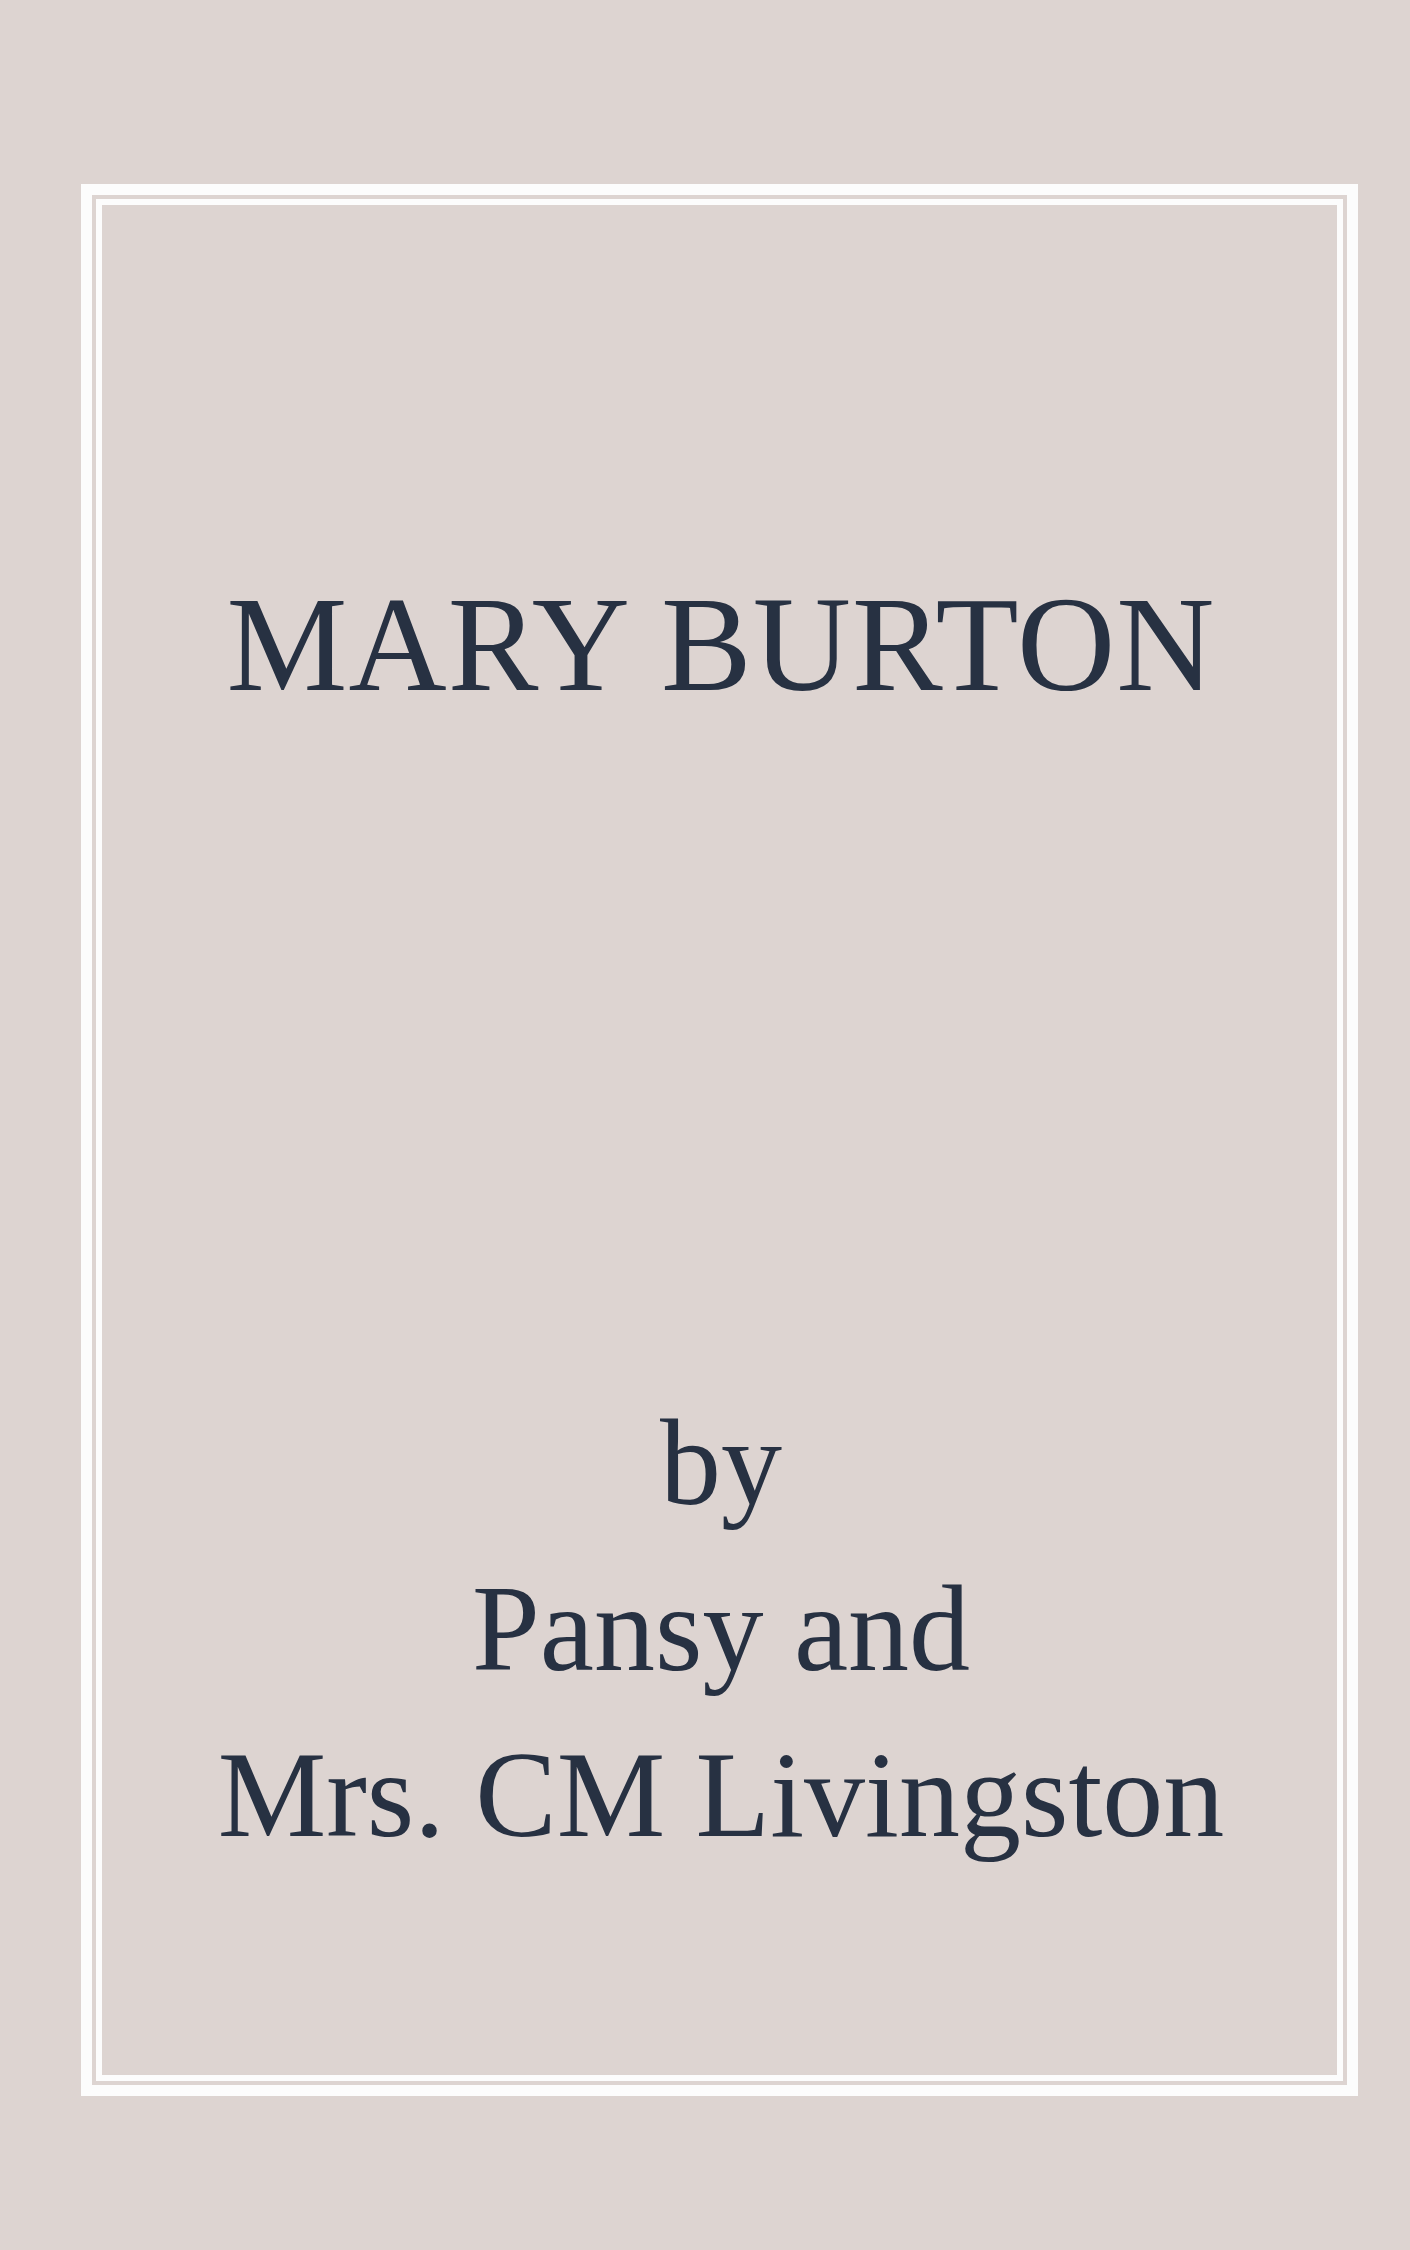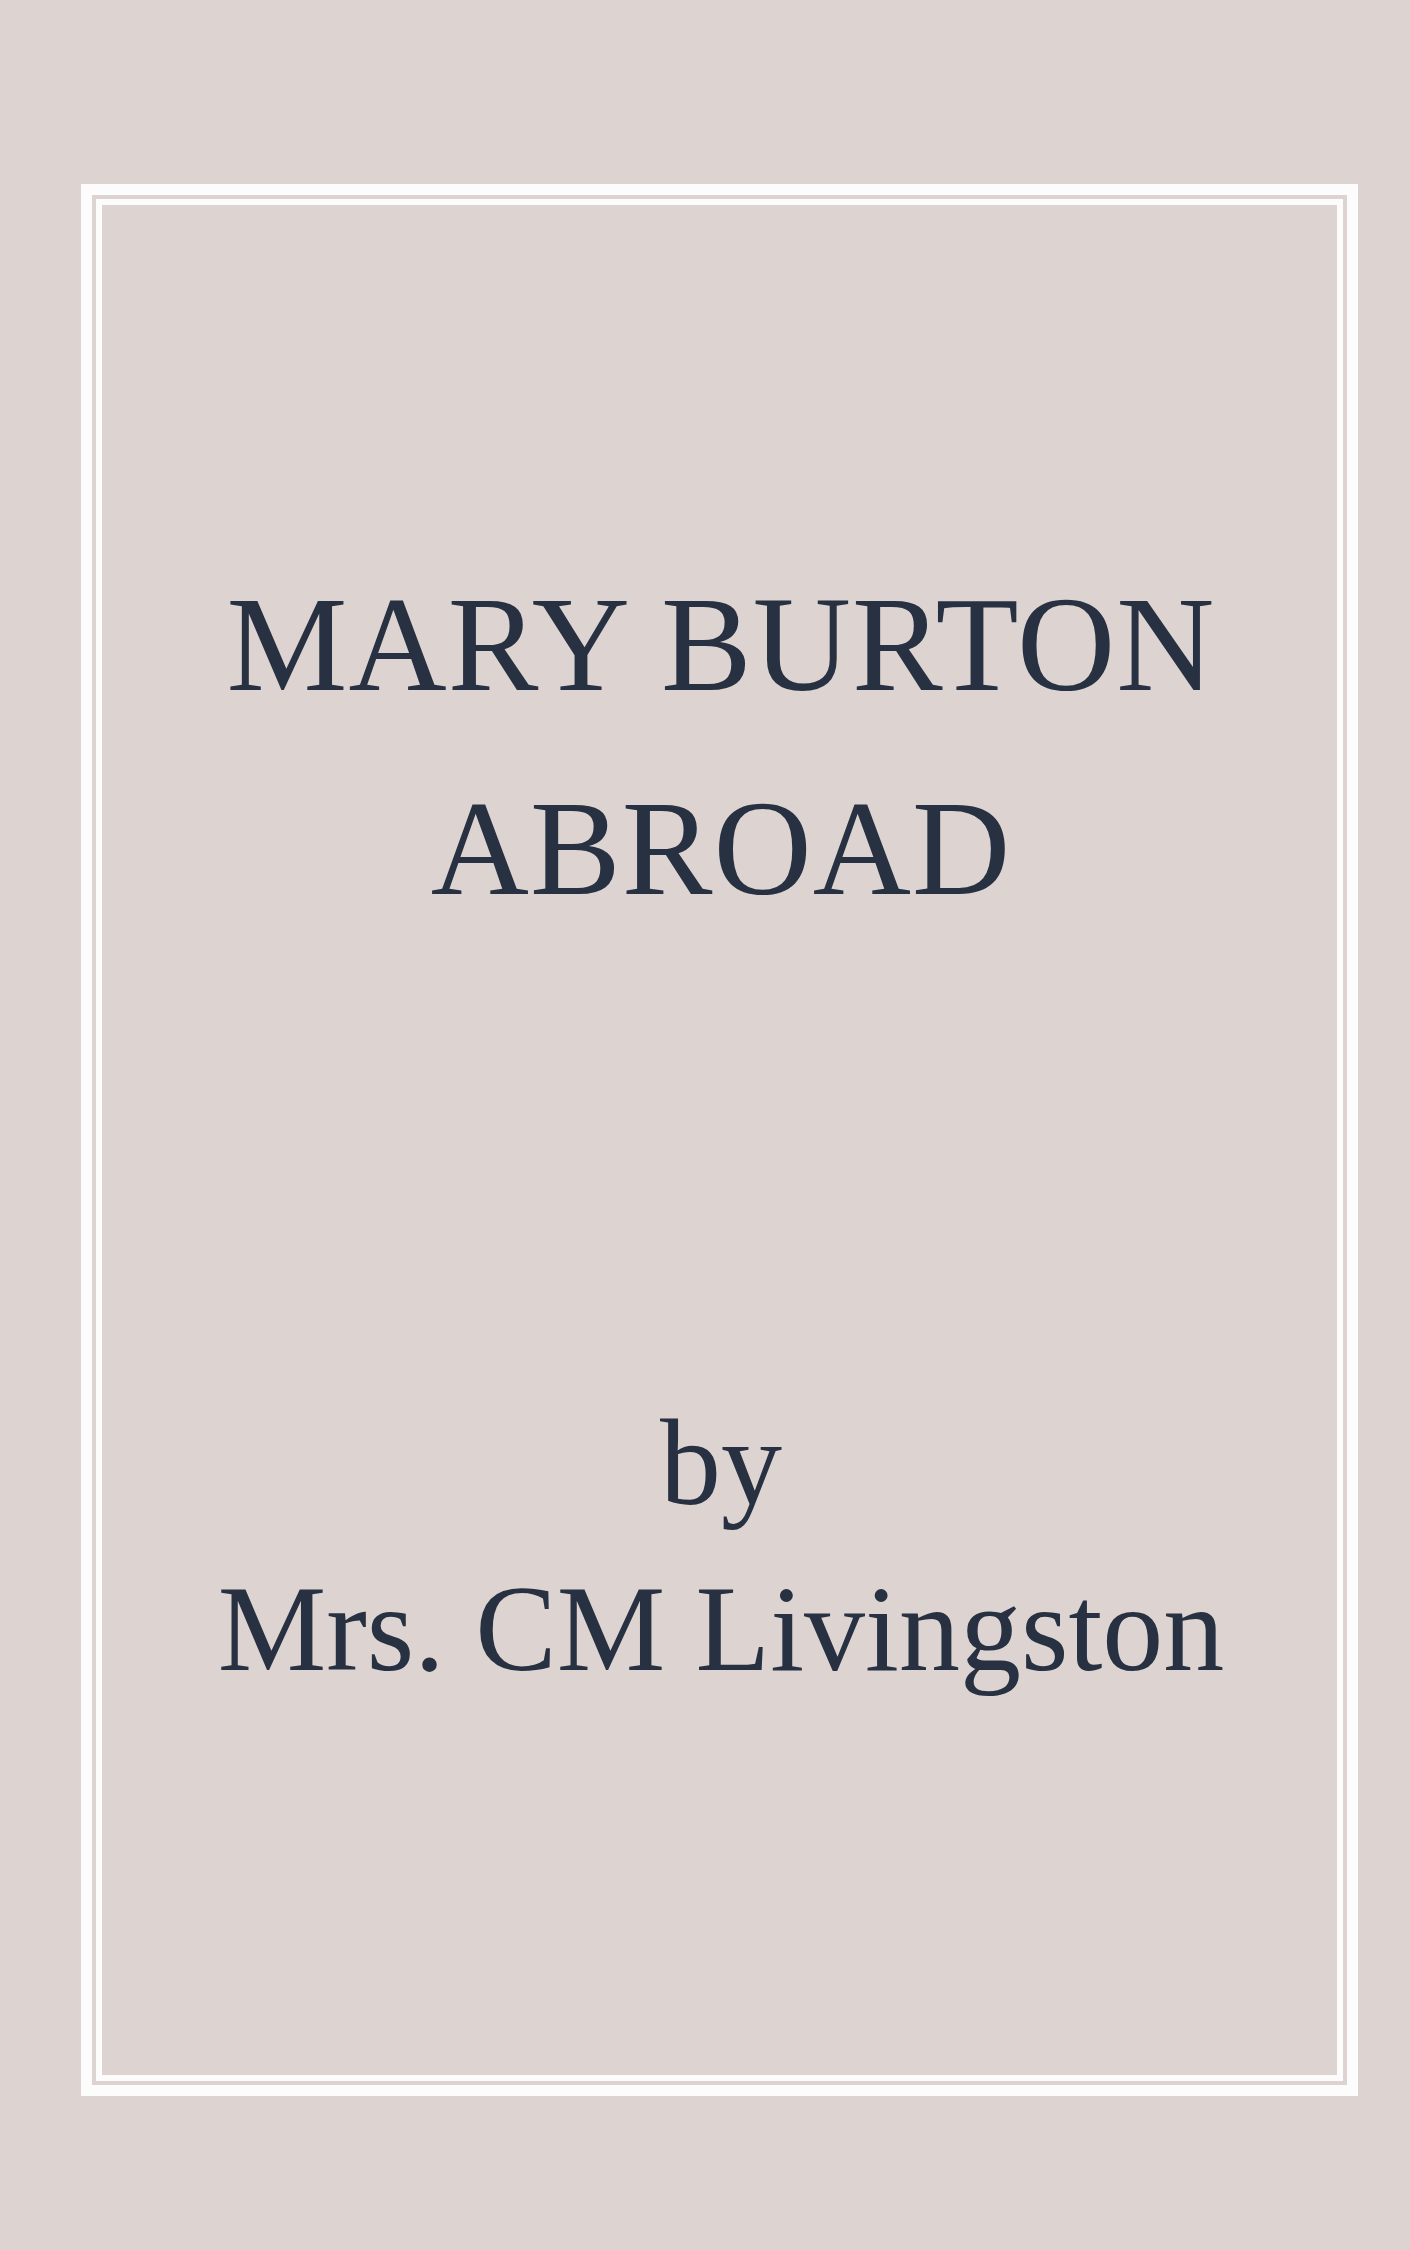--- a/index.html
+++ b/index.html
@@ -71,21 +71,21 @@
 </head>
 <body>
 
 <div class="frame">
   <div class="frame-inner"></div>
 </div>
 
 <div class="text-layer">
   <div class="book-title">
     <div>MARY BURTON</div>
-    <div>ABROAD</div>
   </div>
 
 
   <div class="byline">
     <div>by</div>
+    <div>Pansy and</div>
     <div>Mrs. CM Livingston</div>
   </div>
 </div>
 
 </body></html>

